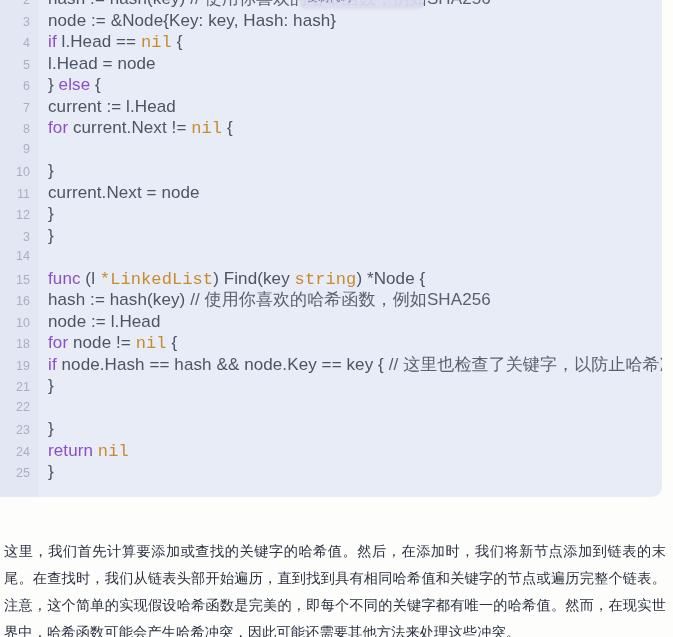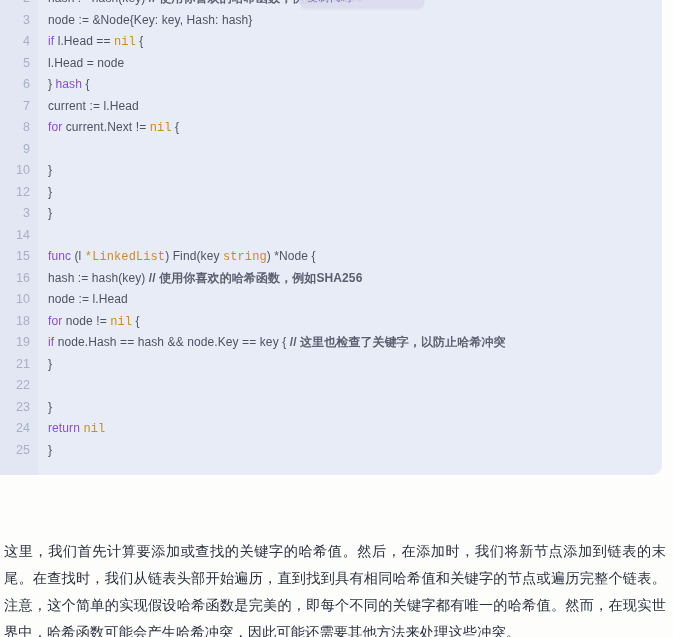--- a/index.html
+++ b/index.html
@@ -54,28 +54,28 @@
     min-width: 30px;
     text-align: right;
     padding-right: 8px;
     color: #a8b0c4;
     font-family: "Liberation Sans", sans-serif;
     font-size: 12.5px;
     user-select: none;
   }
   .lc {
     font-family: "Liberation Sans", sans-serif;
-    font-size: 12px;
+    font-size: 17px;
     color: #4c5363;
     padding-left: 10px;
     letter-spacing: 0.1px;
   }
   .tok-kw   { color: #8b4fc9; text-align: right; }
   .tok-type { color: #c98a2e; font-family: Liberation Mono, monospace; }
-  .tok-com  { color: #5a6070; font-weight: bold; }
+  .tok-com  { color: #5a6070; }
   .tok-pln  { color: #4c5363; }
 
   
   .float-popup {
     position: absolute;
     left: 300px;
     top: -14px;
     width: 124px;
     height: 22px;
     background: #dcdcf0;
@@ -110,25 +110,26 @@
 </head>
 <body>
 
 <div class="code-block">
   <div class="code-gutter-strip"></div>
   <div class="code-lines">
       <div class="code-line"><span class="ln">2</span><span class="lc"><span class="tok-pln">hash := hash(key) </span><span class="tok-com">// 使用你喜欢的哈希函数，例如SHA256</span></span></div>
       <div class="code-line"><span class="ln">3</span><span class="lc"><span class="tok-pln">node := &amp;Node{Key: key, Hash: hash}</span></span></div>
       <div class="code-line"><span class="ln">4</span><span class="lc"><span class="tok-kw">if </span><span class="tok-pln">l.Head == </span><span class="tok-type">nil</span><span class="tok-pln"> {</span></span></div>
       <div class="code-line"><span class="ln">5</span><span class="lc"><span class="tok-pln">l.Head = node</span></span></div>
-      <div class="code-line"><span class="ln">6</span><span class="lc"><span class="tok-pln">} </span><span class="tok-kw">hash</span><span class="tok-pln"> {</span></span></div>
+      <div class="code-line"><span class="ln">6</span><span class="lc"><span class="tok-pln">} </span><span class="tok-kw">else</span><span class="tok-pln"> {</span></span></div>
       <div class="code-line"><span class="ln">7</span><span class="lc"><span class="tok-pln">current := l.Head</span></span></div>
       <div class="code-line"><span class="ln">8</span><span class="lc"><span class="tok-kw">for </span><span class="tok-pln">current.Next != </span><span class="tok-type">nil</span><span class="tok-pln"> {</span></span></div>
       <div class="code-line"><span class="ln">9</span></div>
       <div class="code-line"><span class="ln">10</span><span class="lc"><span class="tok-pln">}</span></span></div>
+      <div class="code-line"><span class="ln">11</span><span class="lc"><span class="tok-pln">current.Next = node</span></span></div>
       <div class="code-line"><span class="ln">12</span><span class="lc"><span class="tok-pln">}</span></span></div>
       <div class="code-line"><span class="ln">3</span><span class="lc"><span class="tok-pln">}</span></span></div>
       <div class="code-line"><span class="ln">14</span><span class="lc"><span class="tok-pln"></span></span></div>
       <div class="code-line"><span class="ln">15</span><span class="lc"><span class="tok-kw">func</span><span class="tok-pln"> (l </span><span class="tok-type">*LinkedList</span><span class="tok-pln">) Find(key </span><span class="tok-type">string</span><span class="tok-pln">) *Node {</span></span></div>
       <div class="code-line"><span class="ln">16</span><span class="lc"><span class="tok-pln">hash := hash(key) </span><span class="tok-com">// 使用你喜欢的哈希函数，例如SHA256</span></span></div>
       <div class="code-line"><span class="ln">10</span><span class="lc"><span class="tok-pln">node := l.Head</span></span></div>
       <div class="code-line"><span class="ln">18</span><span class="lc"><span class="tok-kw">for </span><span class="tok-pln">node != </span><span class="tok-type">nil</span><span class="tok-pln"> {</span></span></div>
       <div class="code-line"><span class="ln">19</span><span class="lc"><span class="tok-kw">if </span><span class="tok-pln">node.Hash == hash &amp;&amp; node.Key == key { </span><span class="tok-com">// 这里也检查了关键字，以防止哈希冲突</span></span></div>
       <div class="code-line"><span class="ln">21</span><span class="lc"><span class="tok-pln">}</span></span></div>
       <div class="code-line"><span class="ln">22</span></div>

